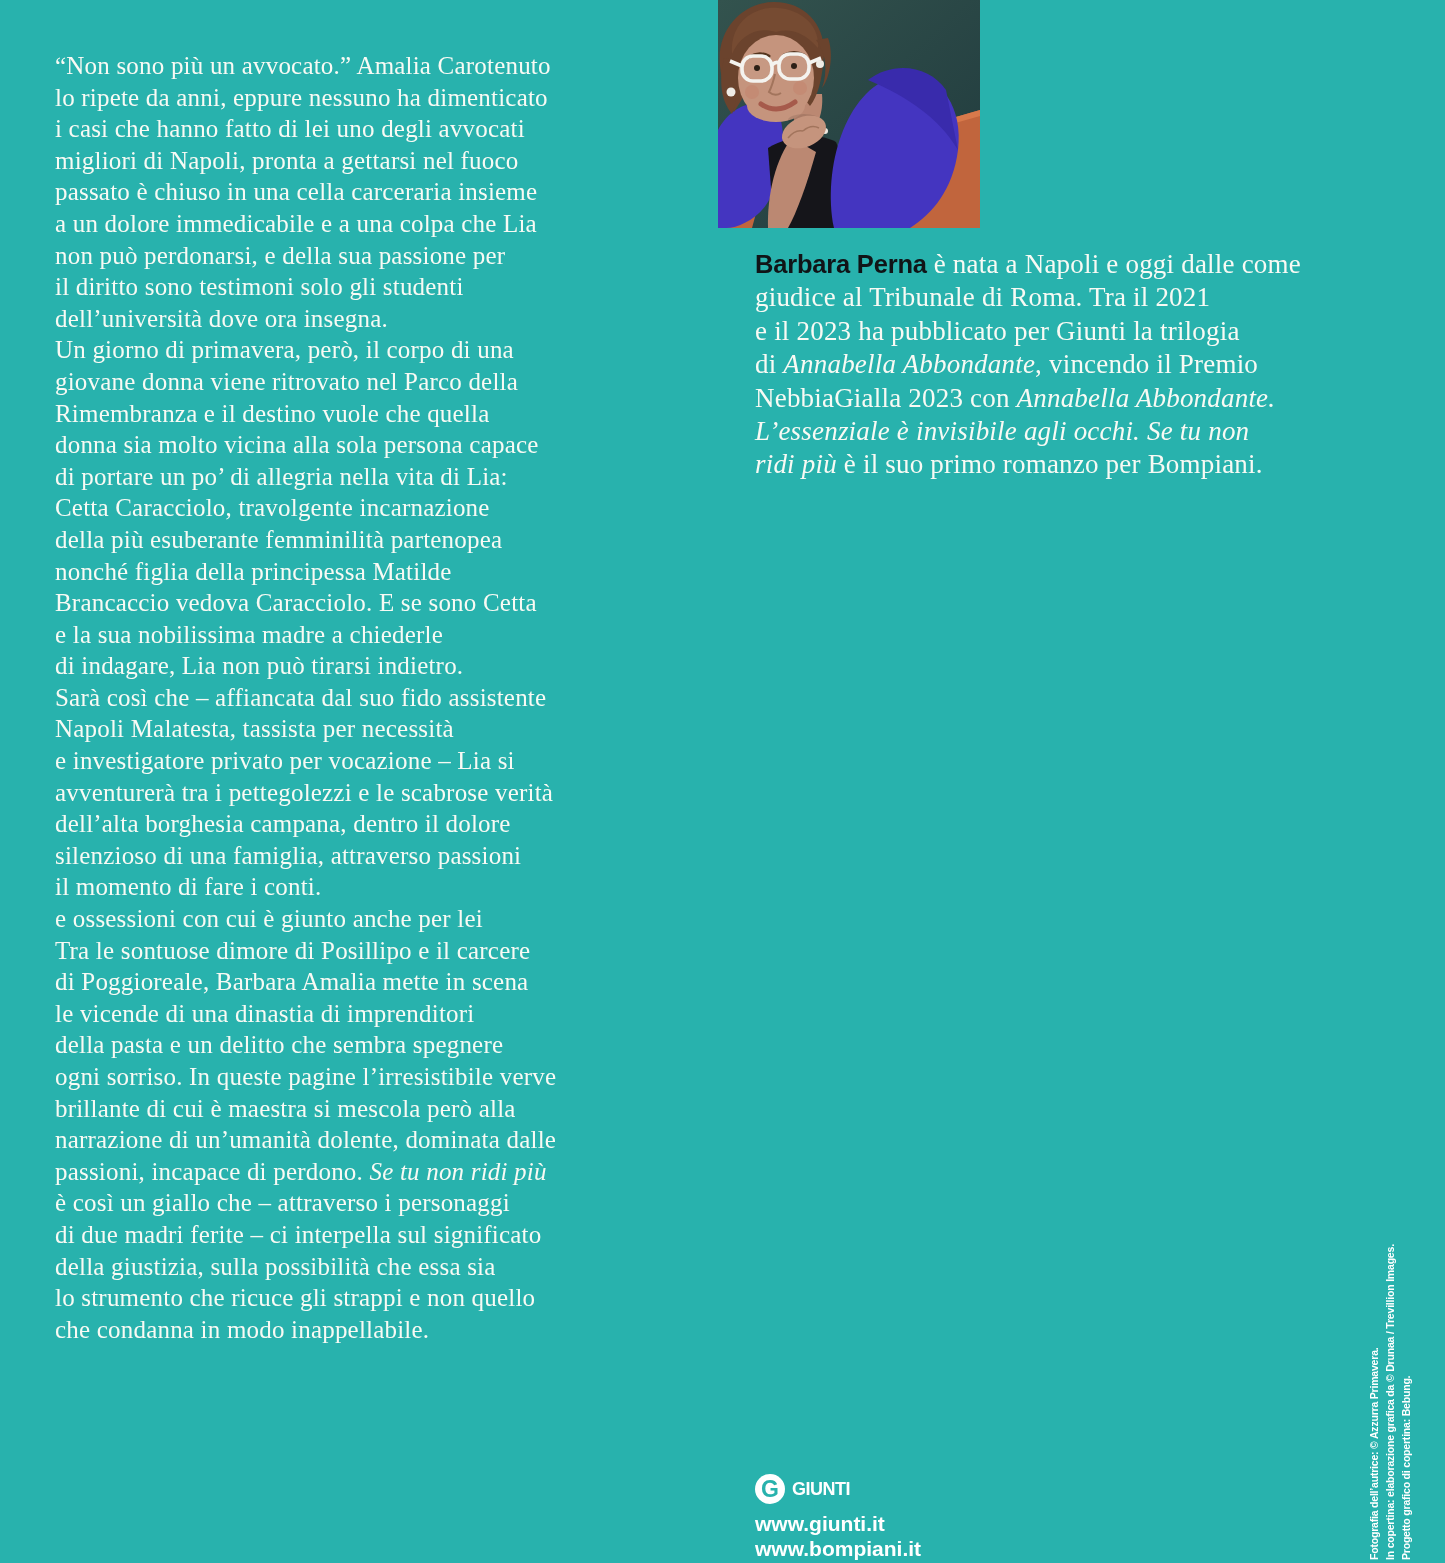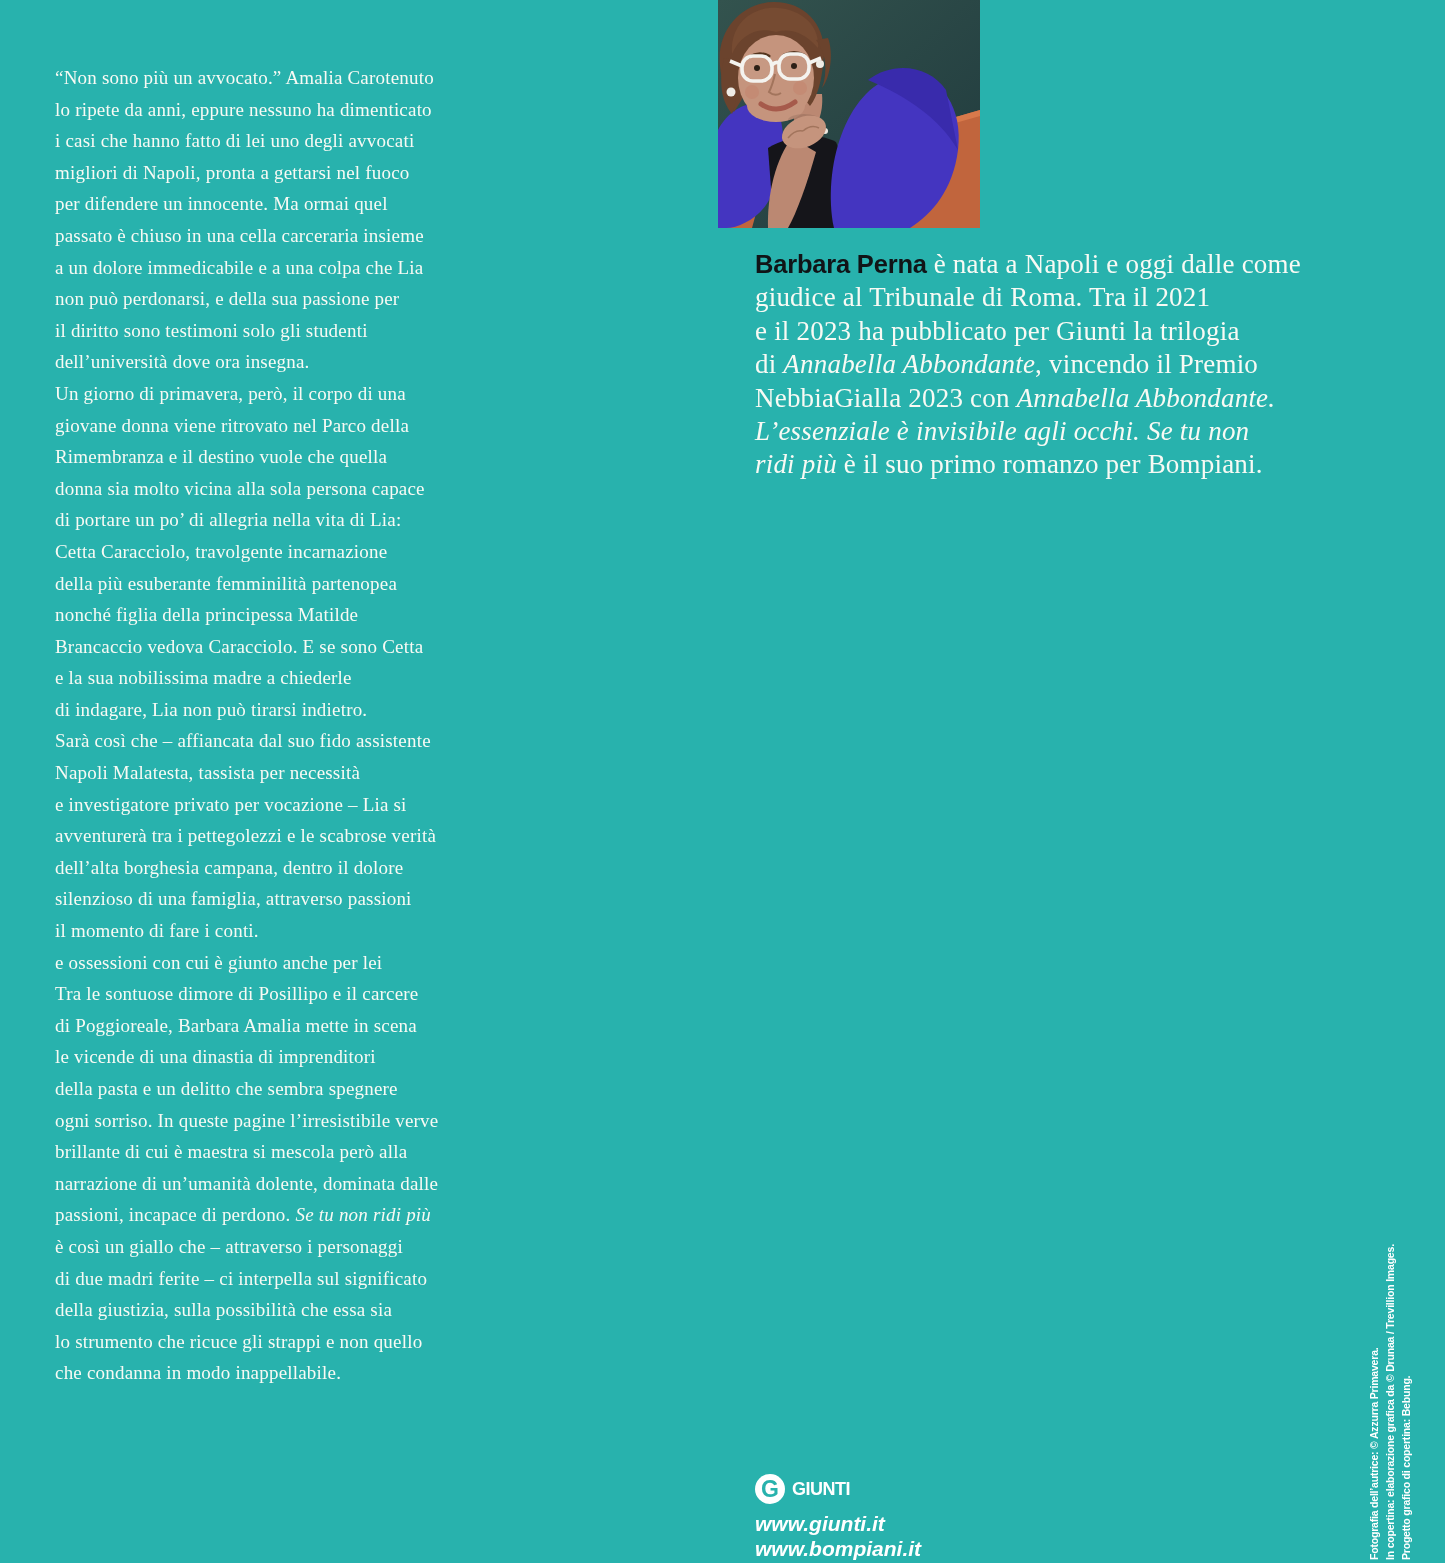--- a/index.html
+++ b/index.html
@@ -6,23 +6,22 @@
   .page{
     position:relative;
     width:1445px;height:1563px;
     background:#28b2ad;
     overflow:hidden;
     font-family:"Liberation Serif", serif;
   }
   .blurb{
     position:absolute;left:55px;top:50px;
     color:#f8faf4;
-    font-size:19px;line-height:31.6px;
+    font-size:25px;line-height:31.6px;
     letter-spacing:0.2px;
-    margin-top:12px;
   }
   .tline{white-space:nowrap;}
   .it{font-style:italic;}
   .photo{
     position:absolute;left:718px;top:0;
     width:262px;height:228px;
   }
   .bio{
     position:absolute;left:755px;top:248px;
     color:#f8faf4;
@@ -44,42 +43,41 @@
   }
   .logo-row{display:flex;align-items:center;gap:7px;}
   .logo-circle{
     width:30px;height:30px;border-radius:50%;
     background:#ffffff;color:#28b2ad;
     display:flex;align-items:center;justify-content:center;
     font-weight:bold;font-size:23px;
     font-family:"Liberation Sans", sans-serif;
   }
   .logo-text{font-weight:bold;font-size:18px;letter-spacing:-0.5px;}
-  .urls{margin-top:7px;font-weight:bold;font-size:21px;line-height:25px;font-style:italic;}
+  .urls{margin-top:7px;font-weight:bold;font-size:21px;line-height:25px;}
   .credits{
     position:absolute;left:1366px;top:1560px;
     transform:rotate(-90deg);transform-origin:left top;
     color:#ffffff;
     font-family:"Liberation Sans", sans-serif;
     font-weight:bold;font-size:10.5px;line-height:16px;
     letter-spacing:-0.2px;
   }
   .credits div{white-space:nowrap;}
 </style>
 </head>
 <body>
 
 <div class="page">
 
   <div class="blurb" id="blurb">
       <div class="tline"><span>“Non sono più un avvocato.” Amalia Carotenuto</span></div>
       <div class="tline"><span>lo ripete da anni, eppure nessuno ha dimenticato</span></div>
       <div class="tline"><span>i casi che hanno fatto di lei uno degli avvocati</span></div>
       <div class="tline"><span>migliori di Napoli, pronta a gettarsi nel fuoco</span></div>
-      <div class="tline"><span>per difendere un innocente. Ma ormai quel</span></div>
       <div class="tline"><span>passato è chiuso in una cella carceraria insieme</span></div>
       <div class="tline"><span>a un dolore immedicabile e a una colpa che Lia</span></div>
       <div class="tline"><span>non può perdonarsi, e della sua passione per</span></div>
       <div class="tline"><span>il diritto sono testimoni solo gli studenti</span></div>
       <div class="tline"><span>dell’università dove ora insegna.</span></div>
       <div class="tline"><span>Un giorno di primavera, però, il corpo di una</span></div>
       <div class="tline"><span>giovane donna viene ritrovato nel Parco della</span></div>
       <div class="tline"><span>Rimembranza e il destino vuole che quella</span></div>
       <div class="tline"><span>donna sia molto vicina alla sola persona capace</span></div>
       <div class="tline"><span>di portare un po’ di allegria nella vita di Lia:</span></div>

